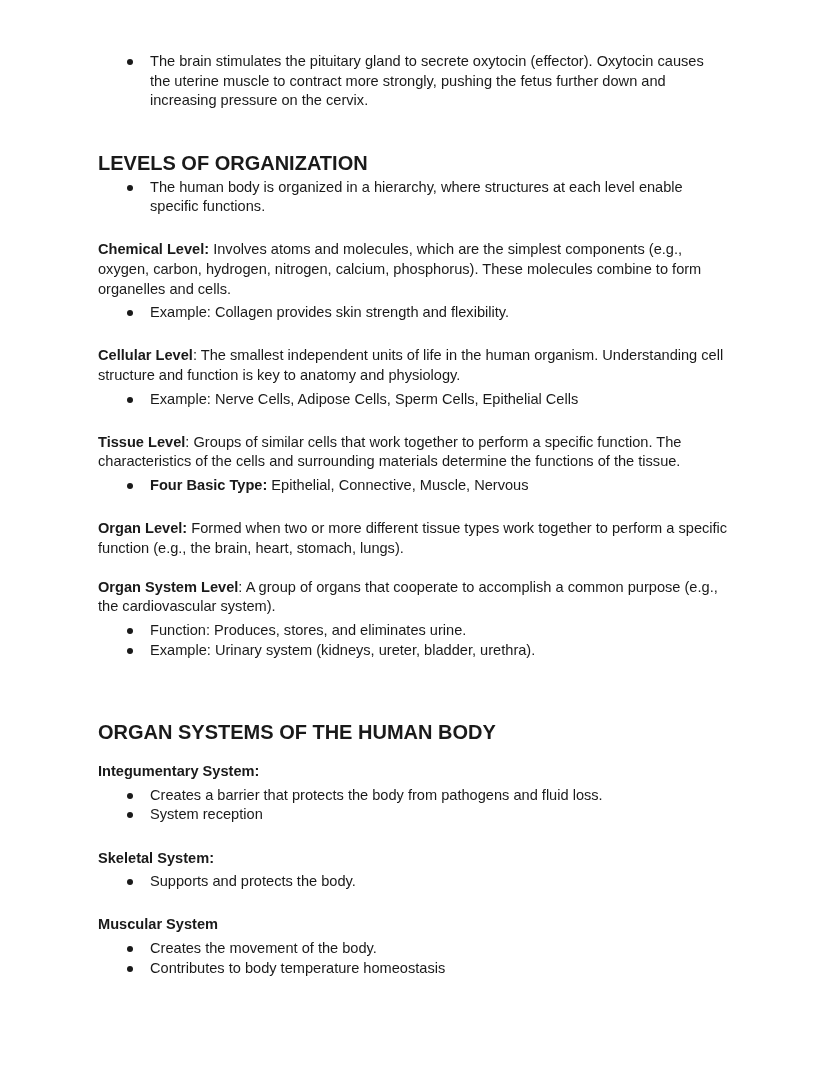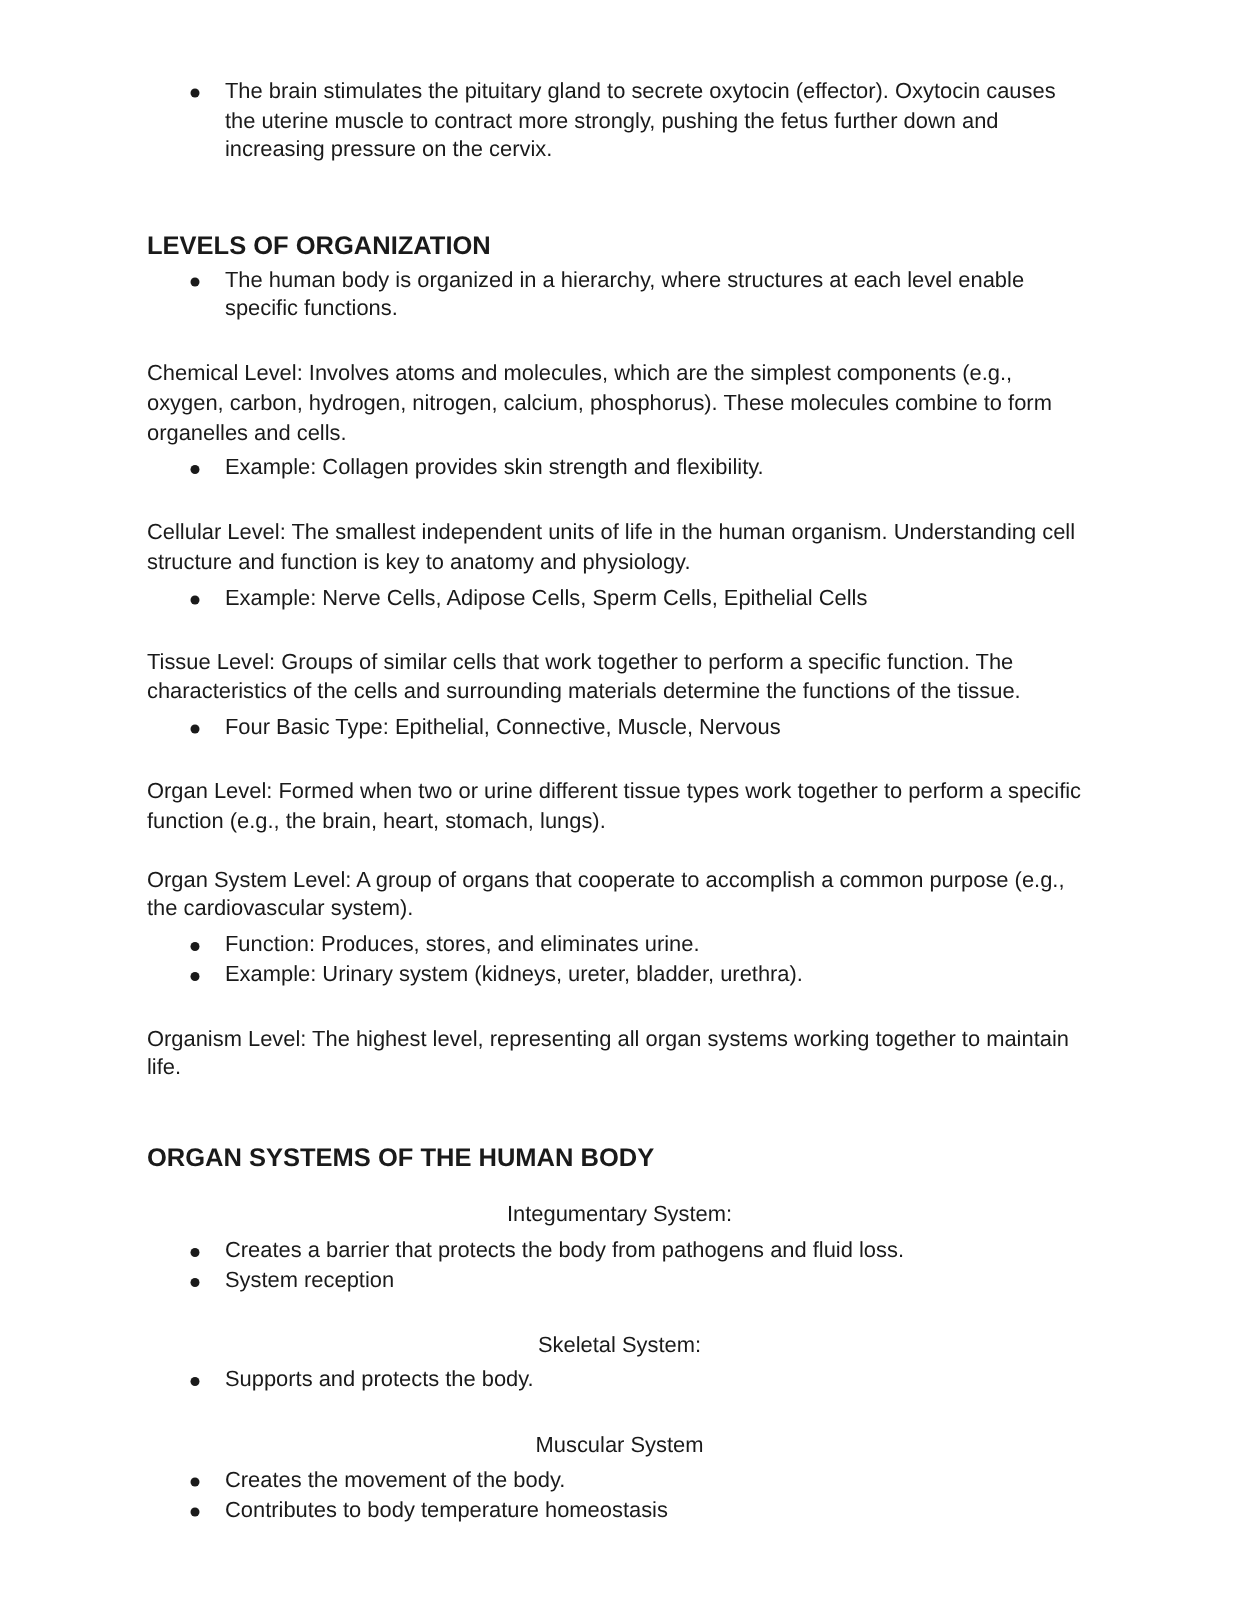--- a/index.html
+++ b/index.html
@@ -38,28 +38,28 @@
       top: 7px;
       width: 6px;
       height: 6px;
       border-radius: 50%;
       background: #1a1a1a;
     }
     p.para {
       margin: 0;
       line-height: 19.6px;
     }
-    .bold { font-weight: normal; text-align: center; }
+    .bold { font-weight: bold; }
     .gap-1 { height: 19.6px; }
     .gap-2 { height: 39.2px; }
     .section-heading {
       font-weight: bold;
       line-height: 19.6px;
       margin: 0;
-      font-size: 17px;
+      font-size: 20px;
     }
   </style>
 </head>
 <body>
 
 <div class="page">
 
   <ul class="bullets">
     <li>
       <span class="bullet"></span>
@@ -109,44 +109,41 @@
   <ul class="bullets">
     <li>
       <span class="bullet"></span>
       <span class="bold">Four Basic Type:</span><span> Epithelial, Connective, Muscle, Nervous</span>
     </li>
   </ul>
 
   <div class="gap-1"></div>
 
   <p class="para">
-    <span class="bold">Organ Level:</span><span> Formed when two or urine different tissue types work together to perform a specific function (e.g., the brain, heart, stomach, lungs).</span>
+    <span class="bold">Organ Level:</span><span> Formed when two or more different tissue types work together to perform a specific function (e.g., the brain, heart, stomach, lungs).</span>
   </p>
 
   <div class="gap-1"></div>
 
   <p class="para">
     <span class="bold">Organ System Level</span><span>: A group of organs that cooperate to accomplish a common purpose (e.g., the cardiovascular system).</span>
   </p>
   <ul class="bullets">
     <li>
       <span class="bullet"></span>
       <span>Function: Produces, stores, and eliminates urine.</span>
     </li>
     <li>
       <span class="bullet"></span>
       <span>Example: Urinary system (kidneys, ureter, bladder, urethra).</span>
     </li>
   </ul>
 
   <div class="gap-1"></div>
 
-  <p class="para">
-    <span class="bold">Organism Level:</span><span> The highest level, representing all organ systems working together to maintain life.</span>
-  </p>
 
   <div class="gap-2"></div>
 
   <h2 class="section-heading">ORGAN SYSTEMS OF THE HUMAN BODY</h2>
 
   <div class="gap-1"></div>
 
   <p class="para bold">Integumentary System:</p>
   <ul class="bullets">
     <li>

